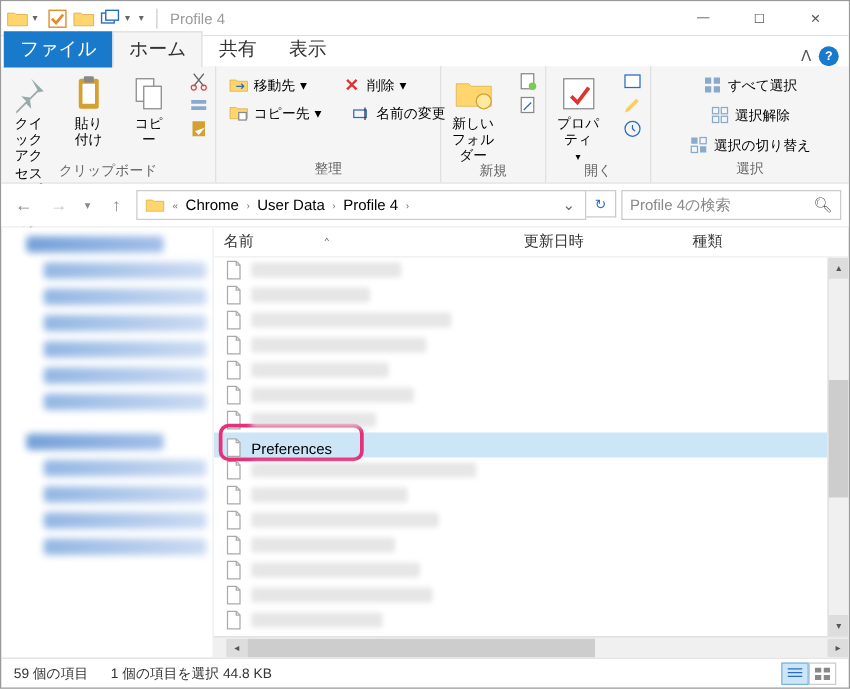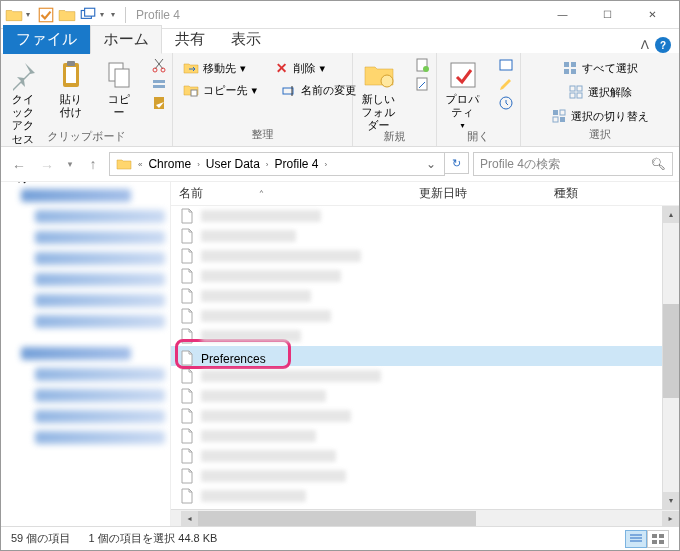--- a/index.html
+++ b/index.html
@@ -31,21 +31,21 @@
   .small-btn { display:flex; align-items:center; gap:4px; font-size:11px; height:22px; padding:0 4px; white-space:nowrap; }
   .sm-icon { width:16px; height:16px; display:flex;align-items:center;justify-content:center;}
   
   .addressbar { height:34px; display:flex; align-items:center; gap:4px; padding:4px 6px; background:#fff; }
   .nav-btn { width:24px;height:24px;display:flex;align-items:center;justify-content:center;color:#888;font-size:14px; }
   .path-box { flex:1; border:1px solid #ccc; height:24px; display:flex; align-items:center; padding:0 2px; gap:0; font-size:12px;}
   .path-seg { padding:0 4px; display:flex; align-items:center; gap:3px; height:22px;}
   .path-chev { color:#666; font-size:8px; padding:0 2px;}
   .path-dd { margin-left:auto; padding:0 6px; color:#666; }
   .refresh-btn { width:24px;height:22px;border:1px solid #ccc;border-left:none;display:flex;align-items:center;justify-content:center;color:#2a6cc2; }
-  .search-box { width:200px; height:24px; border:1px solid #ccc; display:flex; align-items:center; padding:0 6px; color:#888; font-size:12px;}
+  .search-box { width:176px; height:24px; border:1px solid #ccc; display:flex; align-items:center; padding:0 6px; color:#888; font-size:12px;}
   .search-btn { margin-left:auto; color:#555; }
   
   .content { flex:1; display:flex; overflow:hidden; border-top:1px solid #eee; }
   .navpane { width:170px; border-right:1px solid #eee; overflow:hidden; padding:6px 4px;}
   .np-item { height:20px; margin:1px 0; }
   .np-blur1 { width:110px; height:13px; margin-left:16px; background:linear-gradient(90deg,#3a78c8,#7fa5e0); border-radius:3px; filter:blur(3px); opacity:.7;}
   .np-blur2 { width:130px; height:13px; margin-left:30px; background:linear-gradient(90deg,#4a85d0,#a8c2ea); border-radius:3px; filter:blur(3px); opacity:.6;}
   .np-gap { height:10px; }
   
   .listpane { flex:1; display:flex; flex-direction:column; overflow:hidden;}

